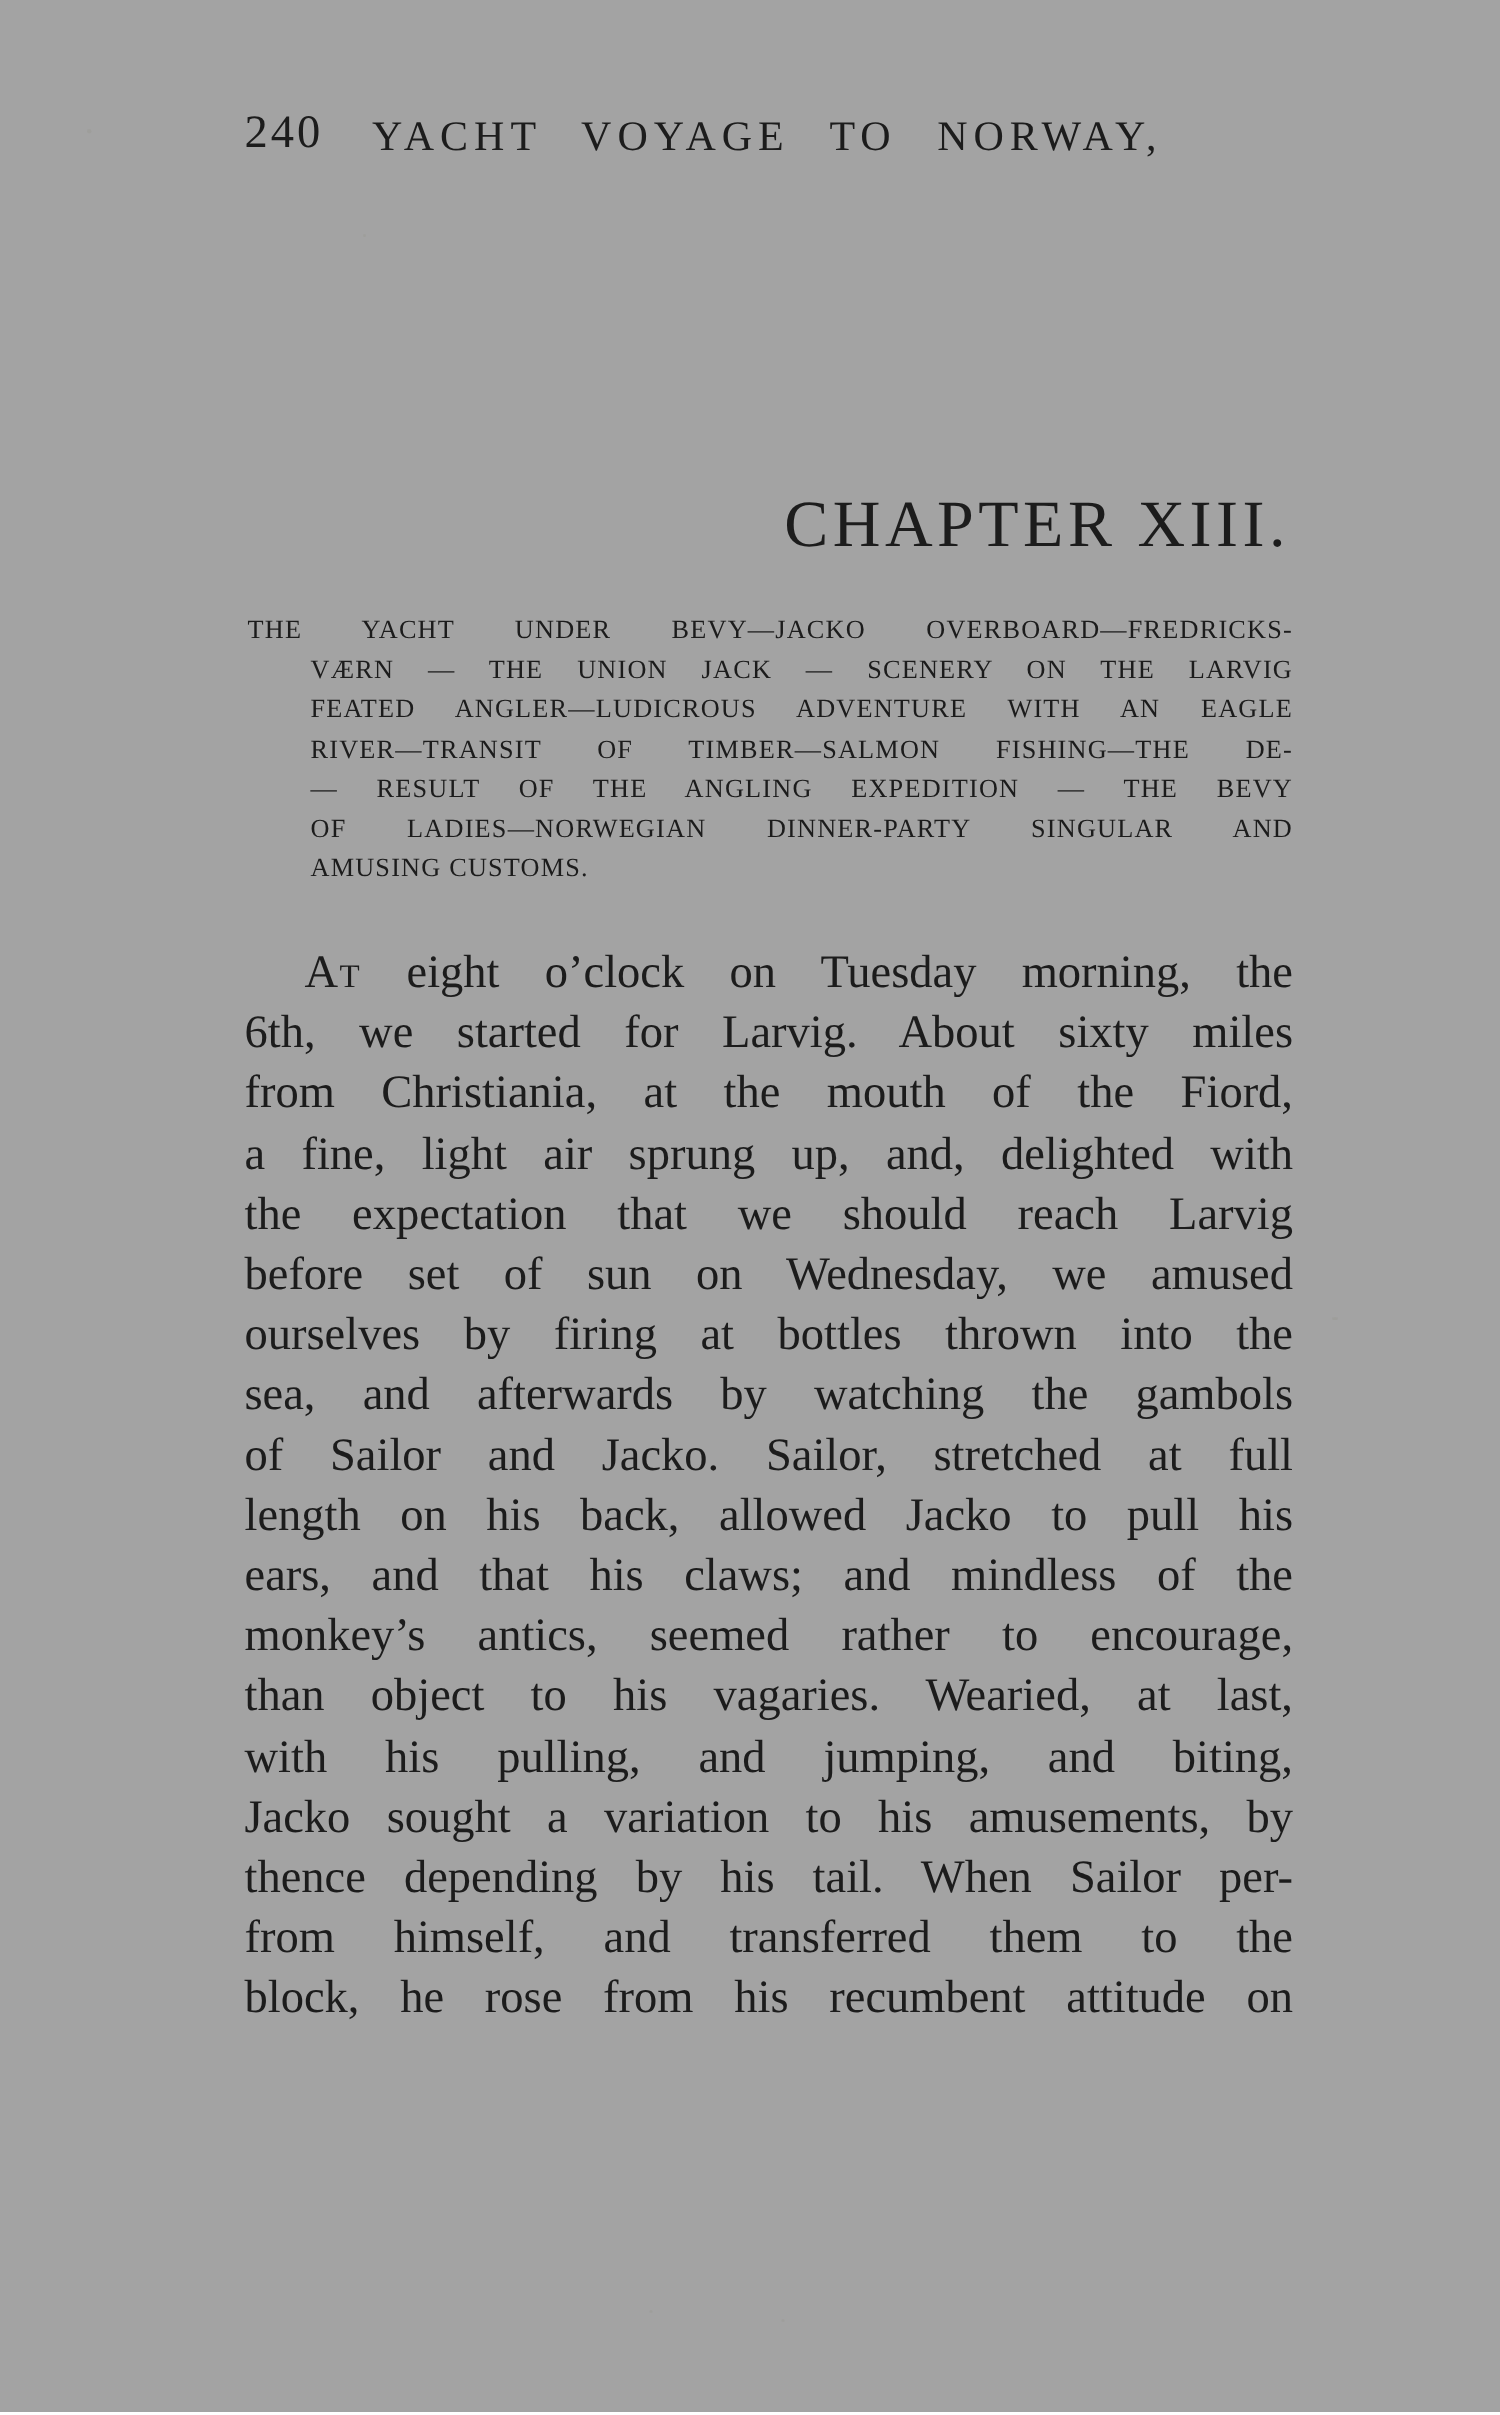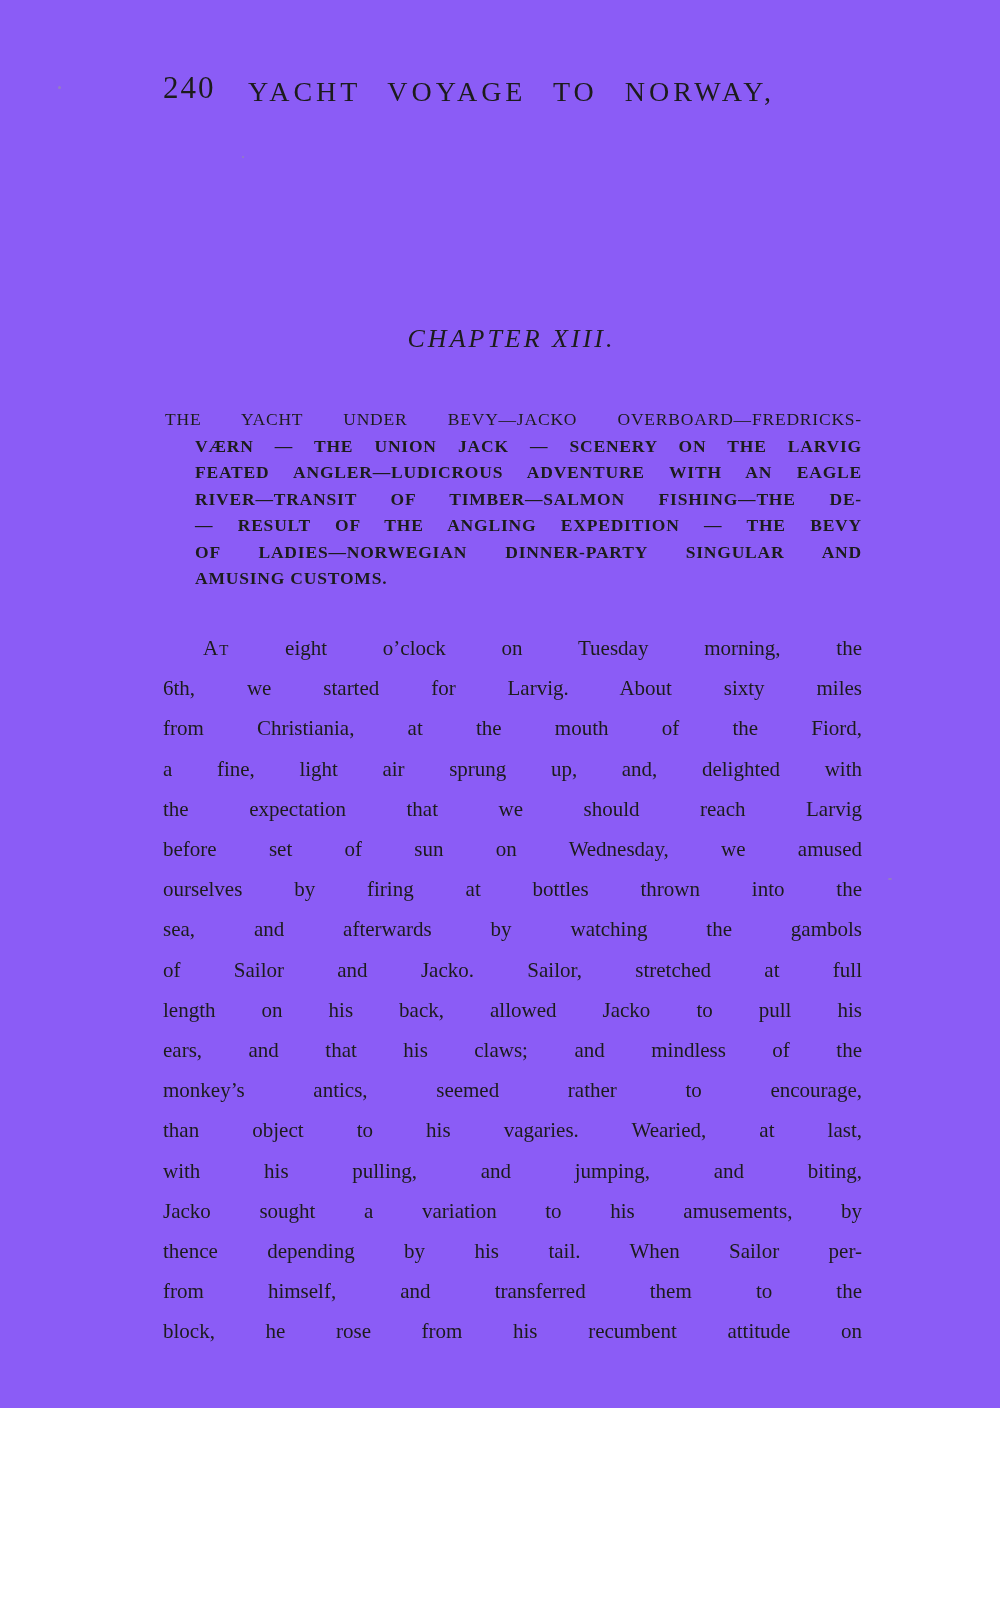--- a/index.html
+++ b/index.html
@@ -1,21 +1,21 @@
 <!DOCTYPE html>
 <html><head>
 <meta charset="utf-8">
 <style>
   * { margin: 0; padding: 0; box-sizing: border-box; }
   html, body { background: #ffffff; }
   .page {
     position: relative;
     width: 1000px;
-    height: 1408px;
-    background: #8b5cf6;
+    height: 1608px;
+    background: #a3a3a3;
     color: #1c1c1c;
     font-family: "Liberation Serif", "DejaVu Serif", serif;
     overflow: hidden;
   }
 
   
   .page-header {
     position: absolute;
     top: 70px;
     left: 163px;
@@ -37,51 +37,50 @@
     padding-top: 6px;
     white-space: nowrap;
   }
 
   
   .chapter-heading {
     position: absolute;
     top: 324px;
     left: 163px;
     width: 697px;
-    text-align: center;
-    font-size: 26px;
+    text-align: right;
+    font-size: 44px;
     font-weight: normal;
     letter-spacing: 3px;
-    font-style: italic;
   }
 
   
   .chapter-summary {
     position: absolute;
     top: 406px;
     left: 165px;
     width: 697px;
     font-size: 17.5px;
     line-height: 26.5px;
     letter-spacing: 0.8px;
   }
   .summary-line {
     text-align: justify;
     text-align-last: justify;
   }
-  .summary-line.cont { margin-left: 30px; font-weight: bold; }
+  .summary-line.cont { margin-left: 42px; }
   .summary-line.last { text-align-last: left; }
 
   
   .body-text {
     position: absolute;
     top: 628px;
     left: 163px;
     width: 699px;
-    font-size: 21px;
+    font-size: 31px;
     line-height: 40.2px;
   }
   .body-line {
     text-align: justify;
     text-align-last: justify;
   }
   .body-line.indent { text-indent: 40px; }
   .lead-caps { font-variant: small-caps; letter-spacing: 1px; }
 
   

